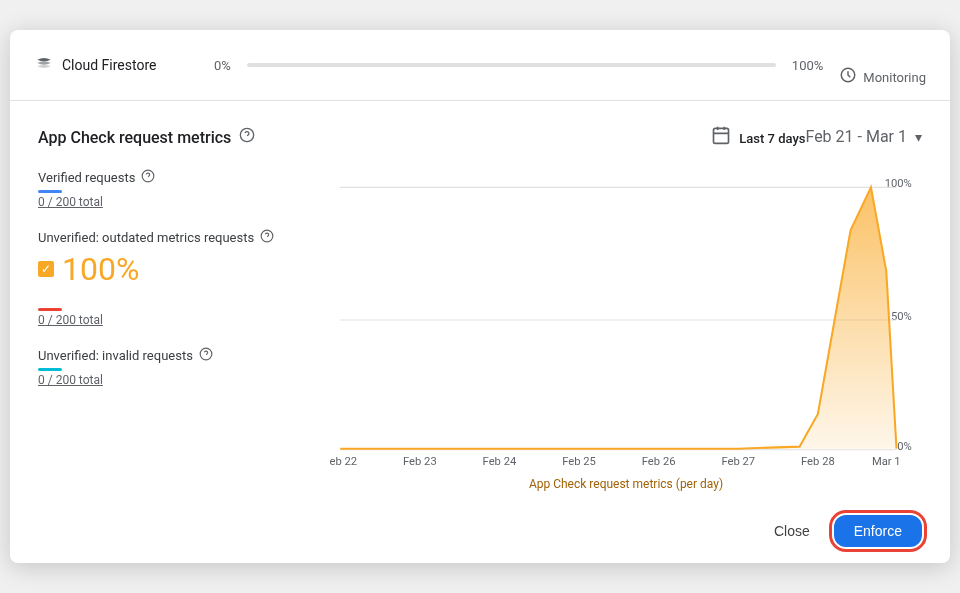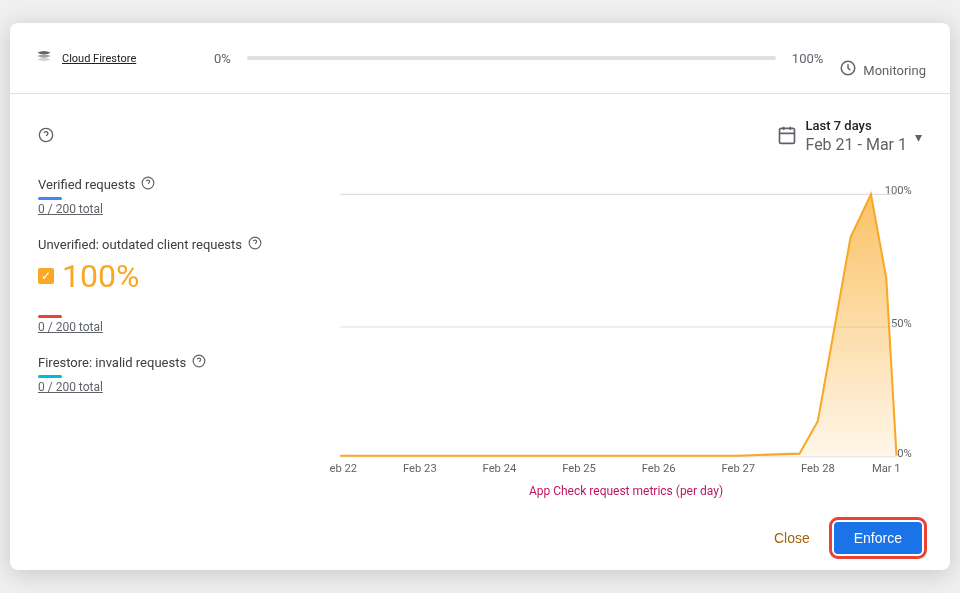--- a/index.html
+++ b/index.html
@@ -30,23 +30,22 @@
       align-items: center;
       gap: 8px;
       flex: 0 0 auto;
       min-width: 180px;
     }
     .top-bar-service .service-icon {
       color: #5f6368;
       font-size: 18px;
     }
     .top-bar-service .service-name {
-      font-size: 11px;
+      font-size: 14px;
       color: #202124;
-      text-decoration: underline;
     }
     .top-bar-progress {
       display: flex;
       align-items: center;
       flex: 1;
       gap: 0;
       justify-content: space-around;
     }
     .progress-label {
       font-size: 13px;
@@ -108,21 +107,21 @@
       gap: 8px;
       cursor: pointer;
       color: #202124;
     }
     .date-range-icon {
       font-size: 18px;
       color: #5f6368;
     }
     .date-range-text {
       display: flex;
-      flex-direction: column;
+      align-items: flex-end;
       line-height: 1.3;
     }
     .date-range-label {
       font-size: 13px;
       font-weight: 500;
       color: #202124;
     }
     .date-range-sub {
       font-size: 16px;
       color: #5f6368;
@@ -186,47 +185,47 @@
       margin-top: 2px;
       text-decoration: underline;
     }
     .chart-svg {
       width: 100%;
       height: 100%;
     }
     .chart-x-label {
       text-align: center;
       font-size: 12px;
-      color: #be185d;
+      color: #a16207;
       margin-top: 12px;
       padding-bottom: 8px;
     }
     .dialog-footer {
       display: flex;
       align-items: center;
       justify-content: flex-end;
       padding: 16px 28px;
       gap: 8px;
       border-top: none;
     }
     .btn-close {
       background: none;
       border: none;
-      color: #a16207;
+      color: #404040;
       font-size: 14px;
       font-weight: 500;
       cursor: pointer;
       padding: 8px 16px;
       border-radius: 4px;
     }
     .btn-enforce {
       background: #1a73e8;
       color: #fff;
       border: none;
-      border-radius: 4px;
+      border-radius: 12px;
       font-size: 14px;
       font-weight: 500;
       cursor: pointer;
       padding: 8px 20px;
       outline: 3px solid #ea4335;
       outline-offset: 2px;
     }
     .verified-line { background: #4285f4; }
     .unverified-unknown-line { background: #ea4335; }
     .unverified-invalid-line { background: #00bcd4; }
@@ -262,20 +261,21 @@
         </svg>
       </span>
       <span>Monitoring</span>
     </div>
   </div>
 
   <div class="main-content">
 
     <div class="metrics-header">
       <div class="metrics-title-row">
+        <span class="metrics-title">App Check request metrics</span>
         <span class="help-icon">
           <svg width="16" height="16" viewBox="0 0 24 24" fill="none" stroke="#5f6368" stroke-width="2">
             <circle cx="12" cy="12" r="10"></circle>
             <path d="M9.09 9a3 3 0 0 1 5.83 1c0 2-3 3-3 3"></path>
             <line x1="12" y1="17" x2="12.01" y2="17"></line>
           </svg>
         </span>
       </div>
       <div class="date-range">
         <span class="date-range-icon">
@@ -308,21 +308,21 @@
                 <line x1="12" y1="17" x2="12.01" y2="17"></line>
               </svg>
             </span>
           </div>
           <div class="legend-line verified-line"></div>
           <div class="legend-total">0 / 200 total</div>
         </div>
 
         <div class="legend-item">
           <div class="legend-item-title">
-            <span>Unverified: outdated client requests</span>
+            <span>Unverified: outdated metrics requests</span>
             <span>
               <svg width="14" height="14" viewBox="0 0 24 24" fill="none" stroke="#5f6368" stroke-width="2">
                 <circle cx="12" cy="12" r="10"></circle>
                 <path d="M9.09 9a3 3 0 0 1 5.83 1c0 2-3 3-3 3"></path>
                 <line x1="12" y1="17" x2="12.01" y2="17"></line>
               </svg>
             </span>
           </div>
           <div class="legend-value-row">
             <div class="legend-checkbox">✓</div>
@@ -330,21 +330,21 @@
           </div>
         </div>
 
         <div class="legend-item">
           <div class="legend-line unverified-unknown-line"></div>
           <div class="legend-total">0 / 200 total</div>
         </div>
 
         <div class="legend-item">
           <div class="legend-item-title">
-            <span>Firestore: invalid requests</span>
+            <span>Unverified: invalid requests</span>
             <span>
               <svg width="14" height="14" viewBox="0 0 24 24" fill="none" stroke="#5f6368" stroke-width="2">
                 <circle cx="12" cy="12" r="10"></circle>
                 <path d="M9.09 9a3 3 0 0 1 5.83 1c0 2-3 3-3 3"></path>
                 <line x1="12" y1="17" x2="12.01" y2="17"></line>
               </svg>
             </span>
           </div>
           <div class="legend-line unverified-invalid-line"></div>
           <div class="legend-total">0 / 200 total</div>

